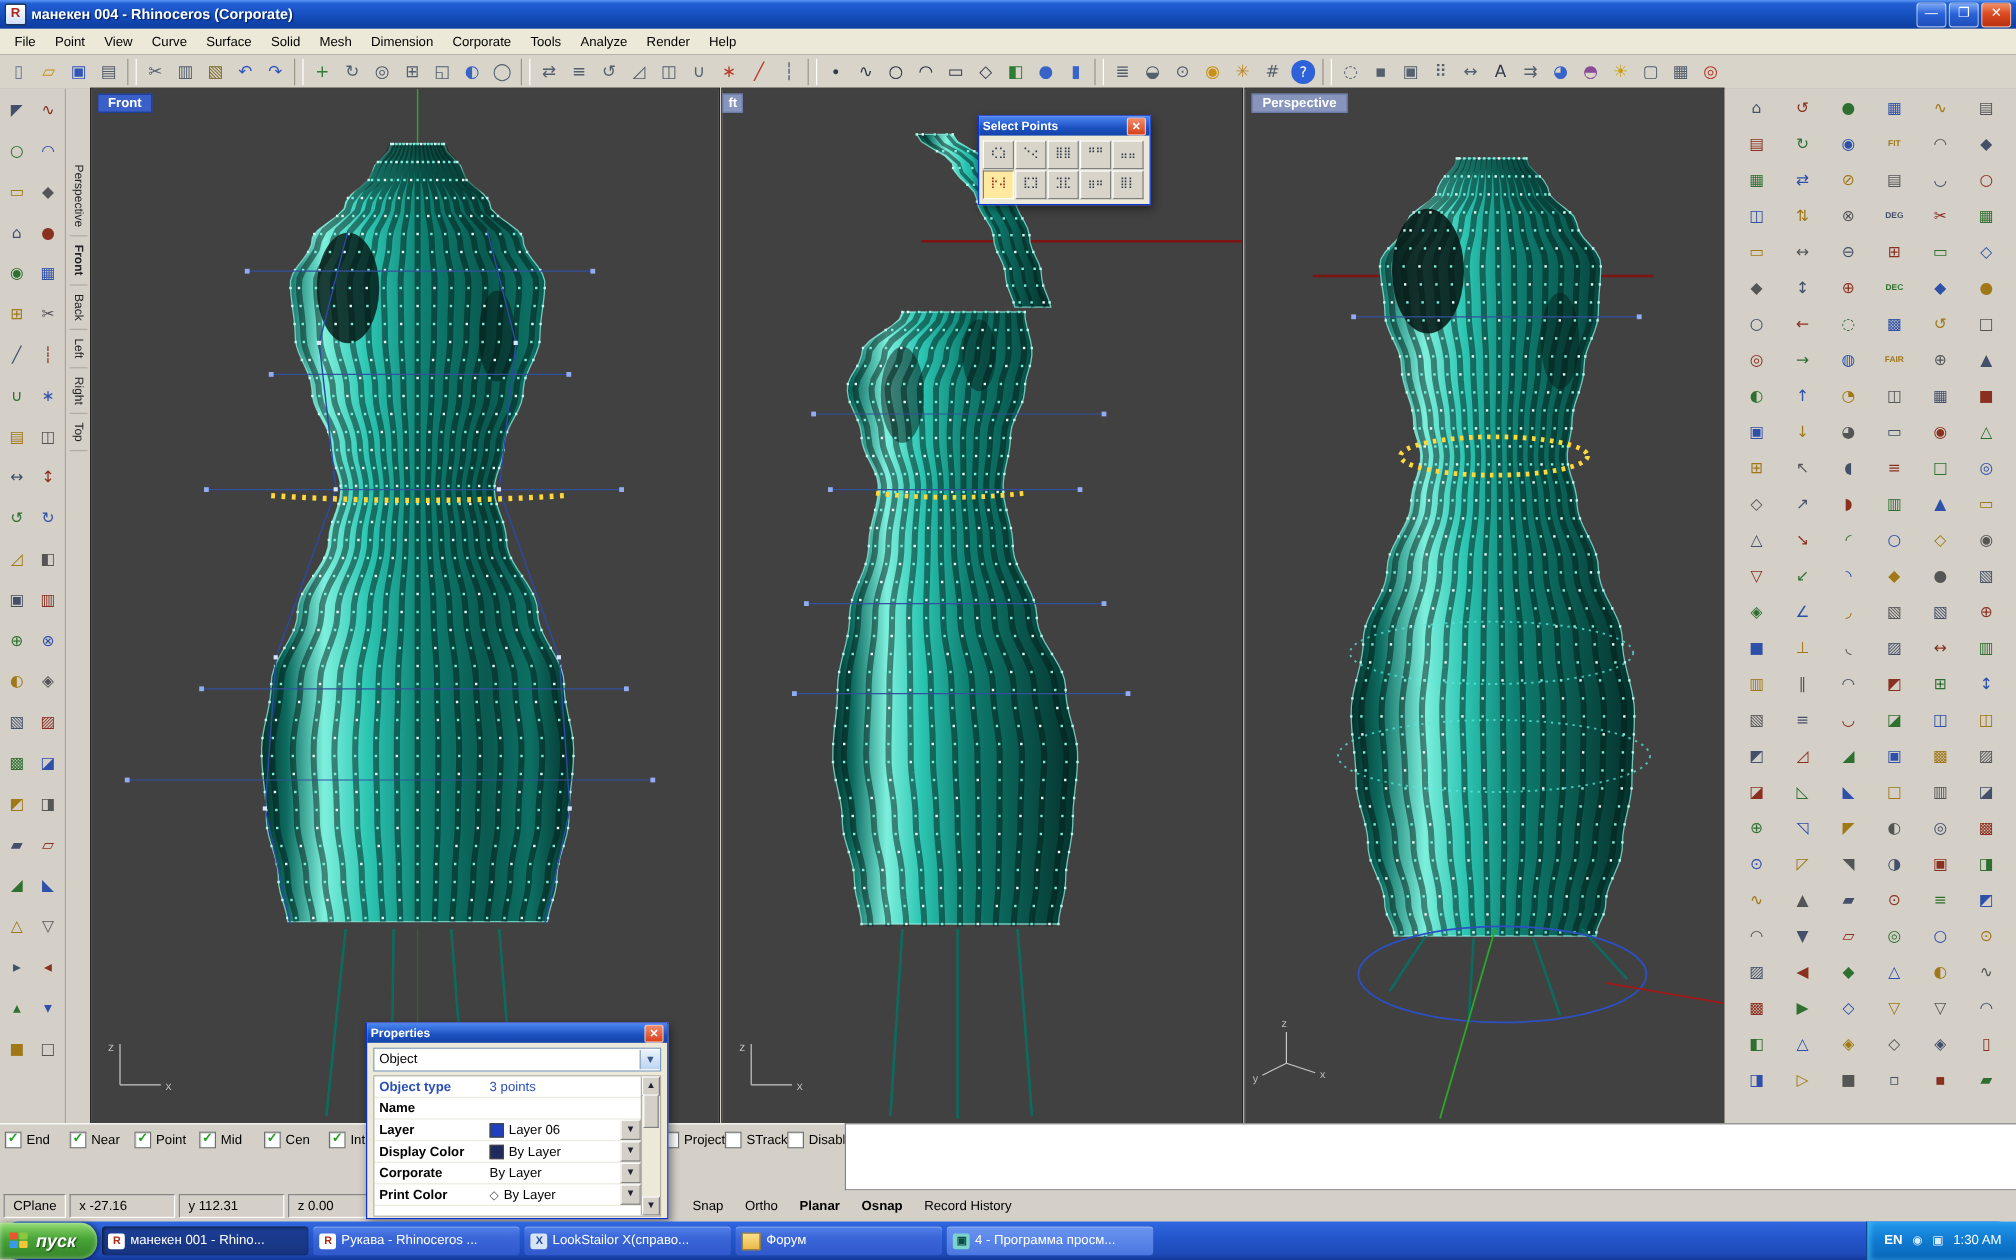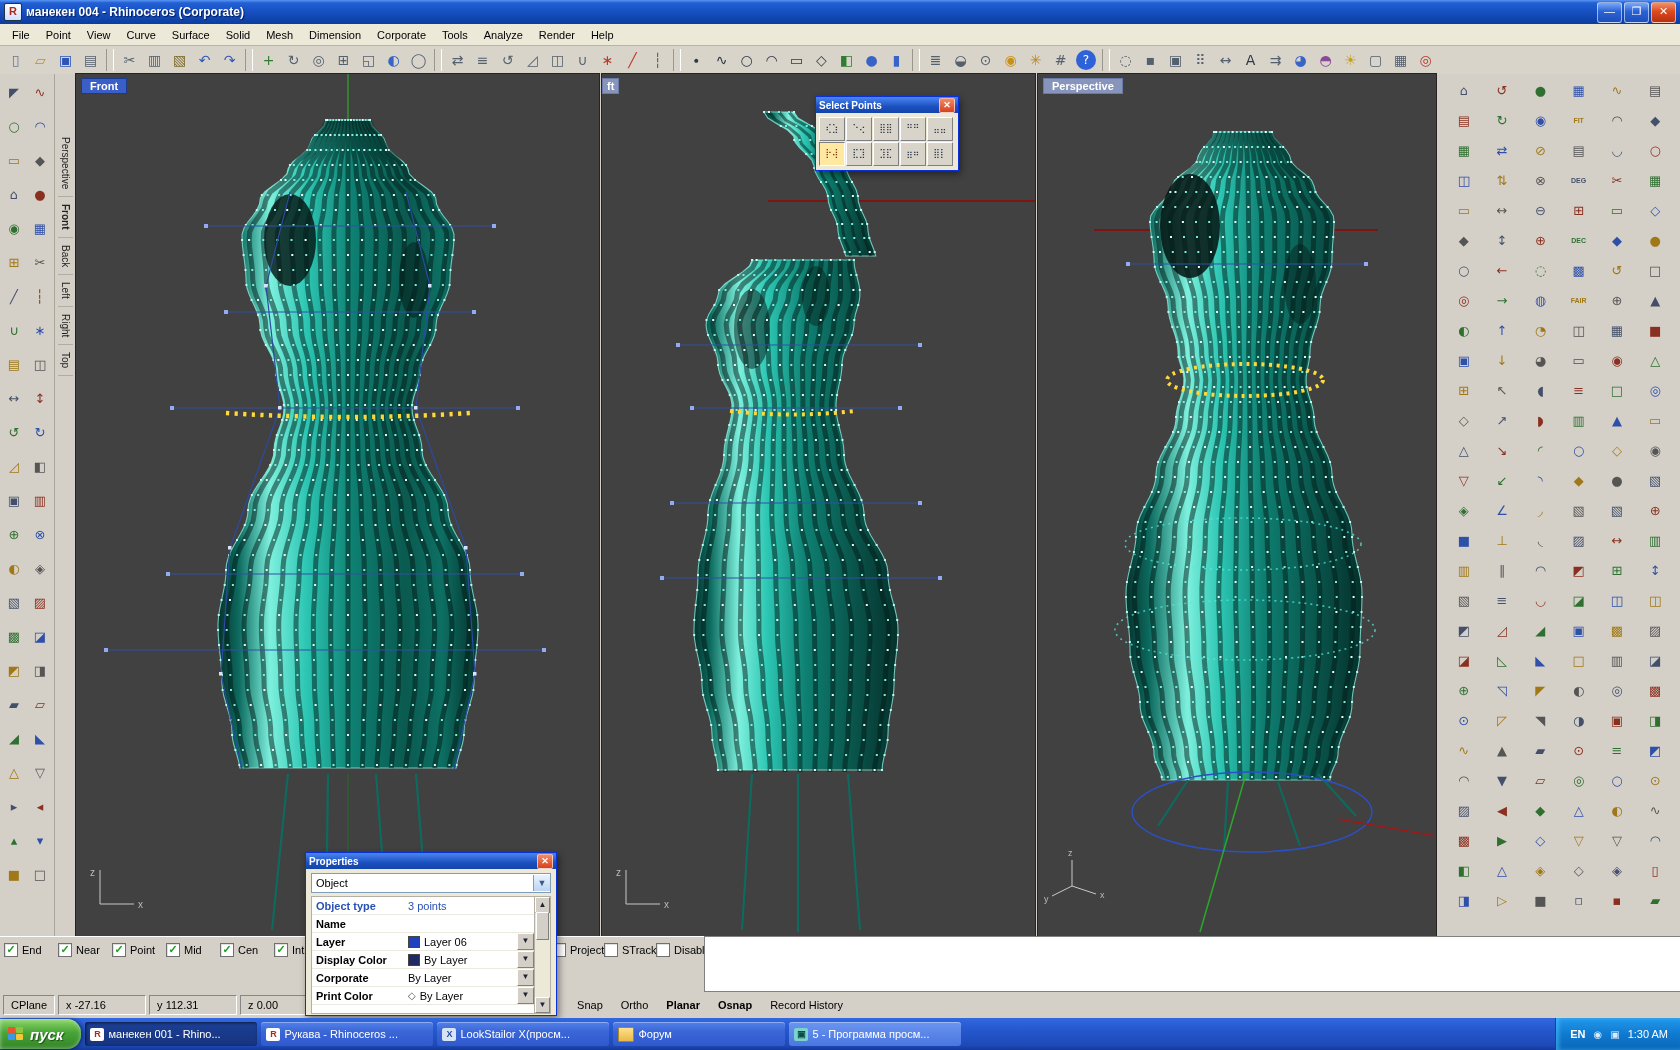--- a/index.html
+++ b/index.html
@@ -59,21 +59,21 @@
   #cmd-history{margin-bottom:9px;}
   #cmd-prompt{font-weight:bold;}
   #statusbar{position:absolute;top:992px;left:0;right:0;height:26px;background:#d4d0c8;display:flex;align-items:center;}
   .sseg{height:18px;line-height:18px;padding:0 7px;margin-left:3px;border:1px solid;border-color:#868686 #fff #fff #868686;}
   .sseg.w{min-width:72px;}
   #status-toggles{margin-left:240px;display:flex;}
   .stoggle{padding:0 9px;height:18px;line-height:18px;}
   .stoggle.bold{font-weight:bold;}
   
   #taskbar{position:absolute;top:1018px;left:0;right:0;height:32px;display:flex;align-items:center;z-index:40;
-    background:linear-gradient(#3168e0,#2456cc 40%,#1e4ab8 85%,#15389a);}
+    background:linear-gradient(#3168e0,#2456cc 40%,#1e4ab8 85%,#15389a);border-radius:16px;}
   #start-btn{height:30px;padding:0 18px 0 8px;border-radius:0 14px 14px 0;display:flex;align-items:center;gap:6px;
     background:linear-gradient(#8ed86a,#48a438 45%,#338426);color:#fff;font-style:italic;font-weight:bold;font-size:15px;
     box-shadow:inset 0 0 4px rgba(255,255,255,.5),2px 0 4px rgba(0,0,0,.45);text-shadow:1px 1px 1px #1d4f14;}
   .xp-flag{width:16px;height:15px;display:grid;grid-template-columns:7px 7px;grid-template-rows:6px 6px;gap:1px;}
   .xp-flag i{border-radius:1px;}
   .task{width:162px;height:24px;margin-left:4px;border-radius:3px;color:#fff;font-size:11px;display:flex;align-items:center;
     gap:4px;padding:0 5px;overflow:hidden;white-space:nowrap;background:linear-gradient(#5381e8,#3a66d8 40%,#3059cc);
     box-shadow:inset 0 1px 0 rgba(255,255,255,.35);}
   .task.active{background:linear-gradient(#1c3f96,#16347e);box-shadow:inset 1px 1px 3px rgba(0,0,0,.6);}
   .task.light{background:linear-gradient(#6a95f0,#4a76e0);}
@@ -2705,29 +2705,29 @@
       <div class="task active">
         <span class="ticn rhino">R</span>
         <span class="ttext">манекен 001 - Rhino...</span>
       </div>
       <div class="task">
         <span class="ticn rhino">R</span>
         <span class="ttext">Рукава - Rhinoceros ...</span>
       </div>
       <div class="task">
         <span class="ticn lookstailor">X</span>
-        <span class="ttext">LookStailor X(просм...</span>
+        <span class="ttext">LookStailor X(справо...</span>
       </div>
       <div class="task">
         <span class="ticn folder"></span>
         <span class="ttext">Форум</span>
       </div>
       <div class="task light">
         <span class="ticn viewer">▣</span>
-        <span class="ttext">5 - Программа просм...</span>
+        <span class="ttext">4 - Программа просм...</span>
       </div>
     </div>
   <div id="tray">
     <span style="font-weight:bold;">EN</span>
     <span class="tray-ic">◉</span>
     <span class="tray-ic">▣</span>
     <span>1:30 AM</span>
   </div>
 </div>
 

